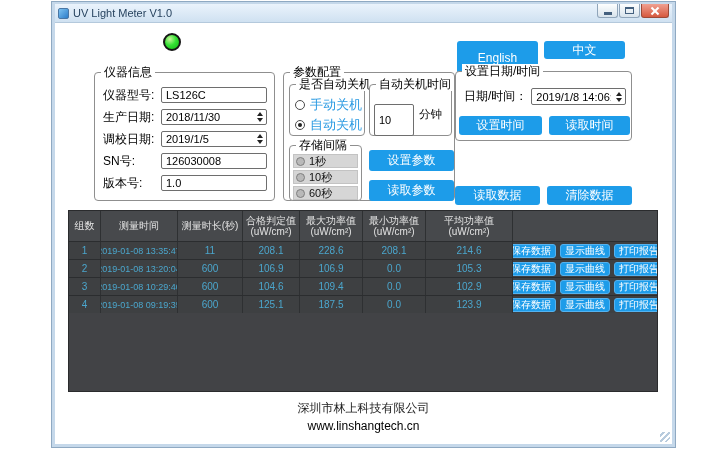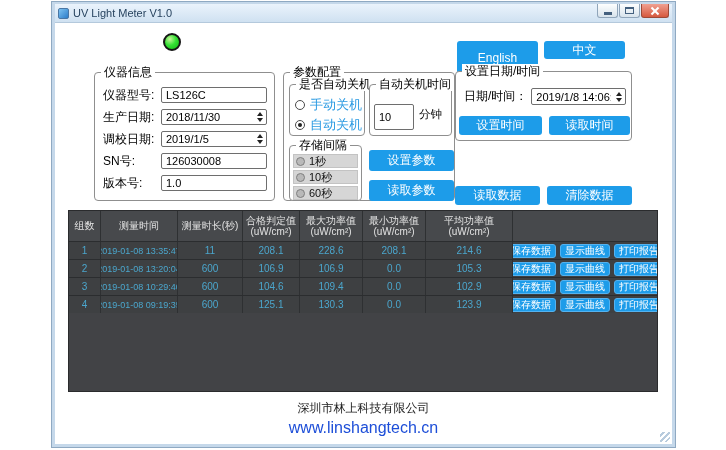--- a/index.html
+++ b/index.html
@@ -65,21 +65,21 @@
   .gb-params { left:228px; top:48px; width:172px; height:129px; }
   .gb-auto { position:absolute; left:5px; top:11px; width:76px; height:52px;
              padding:12px 0 0 5px; }
   .radio-row { display:flex; align-items:center; gap:5px; height:16px; margin-bottom:4px; }
   .radio { width:10px; height:10px; border:1px solid #4a4a4a; border-radius:50%; background:#fff;
            display:flex; align-items:center; justify-content:center; flex:none; }
   .radio.checked::after { content:""; width:4px; height:4px; border-radius:50%; background:#222; }
   .radio-row .rlbl { font-size:13px; color:#2a9ae2; white-space:nowrap; }
   .gb-offtime { position:absolute; left:85px; top:11px; width:83px; height:52px; padding:12px 4px 0 4px;
                 display:flex; align-items:flex-start; }
-  .gb-offtime .field { width:40px; height:26px; margin-top:7px; }
+  .gb-offtime .field { width:40px; height:32px; margin-top:7px; }
   .gb-offtime .unit { font-size:11.5px; color:#000; margin:10px 0 0 5px; white-space:nowrap; }
   .gb-interval { position:absolute; left:5px; top:72px; width:73px; height:56px; padding:8px 3px 0 3px; }
   .opt-row { display:flex; align-items:center; gap:4px; height:14px; margin-bottom:2px;
              background:#d6d6d6; border:1px solid #c3c3c3; padding-left:2px; }
   .opt-row .gradio { width:9px; height:9px; border-radius:50%; border:1px solid #7f7f7f;
                      background:#b9b9b9; flex:none; }
   .opt-row .olbl { font-size:11px; color:#111; white-space:nowrap; }
   .btn-setparam { position:absolute; left:85px; top:77px; width:85px; height:21px; }
   .btn-readparam { position:absolute; left:85px; top:107px; width:85px; height:21px; }
 
@@ -109,21 +109,21 @@
   .trow .cell.time { font-size:9px; }
   .cell:last-child { border-right:none; }
   .btncell { display:flex; align-items:center; justify-content:center; gap:4px; }
   .rowbtn { height:14px; padding:0 4px; font-size:10px; border-radius:3px; border:1px solid #55b2ef; }
   .tfiller { height:78px; background:#424346; }
 
   
   .footer-company { position:absolute; left:0; right:0; top:376px; text-align:center;
                     font-size:12px; color:#1c1c1c; }
   .footer-site { position:absolute; left:0; right:0; top:395px; text-align:center;
-                 font-size:16px; color:#1d4ed8; }
+                 font-size:12px; color:#000000; }
 
   .resize-grip { position:absolute; right:2px; bottom:2px; width:10px; height:10px;
                  background:repeating-linear-gradient(135deg, transparent 0 2px, #b8cbdd 2px 4px); }
 </style>
 </head>
 <body>
 
 <div class="screen">
   <div class="window">
 
@@ -327,21 +327,21 @@
             <button class="btn rowbtn">显示曲线</button>
             <button class="btn rowbtn">打印报告</button>
           </div>
         </div>
 
         <div class="tgrid trow">
           <div class="cell">4</div>
           <div class="cell time">2019-01-08 09:19:35</div>
           <div class="cell">600</div>
           <div class="cell">125.1</div>
-          <div class="cell">130.3</div>
+          <div class="cell">187.5</div>
           <div class="cell">0.0</div>
           <div class="cell">123.9</div>
           <div class="cell btncell">
             <button class="btn rowbtn">保存数据</button>
             <button class="btn rowbtn">显示曲线</button>
             <button class="btn rowbtn">打印报告</button>
           </div>
         </div>
 
         <div class="tfiller"></div>

